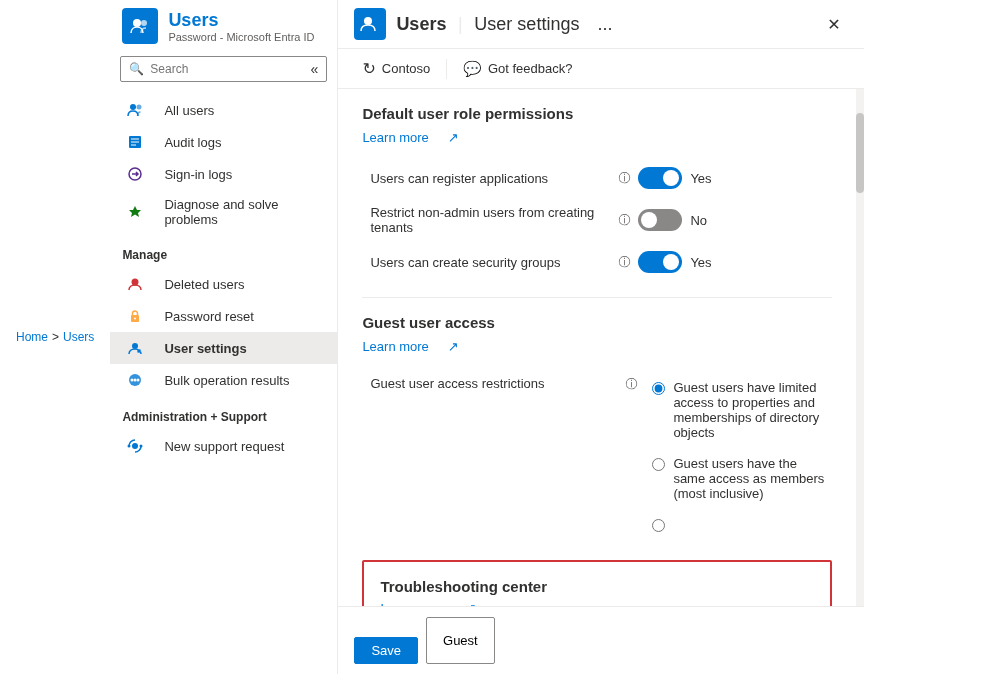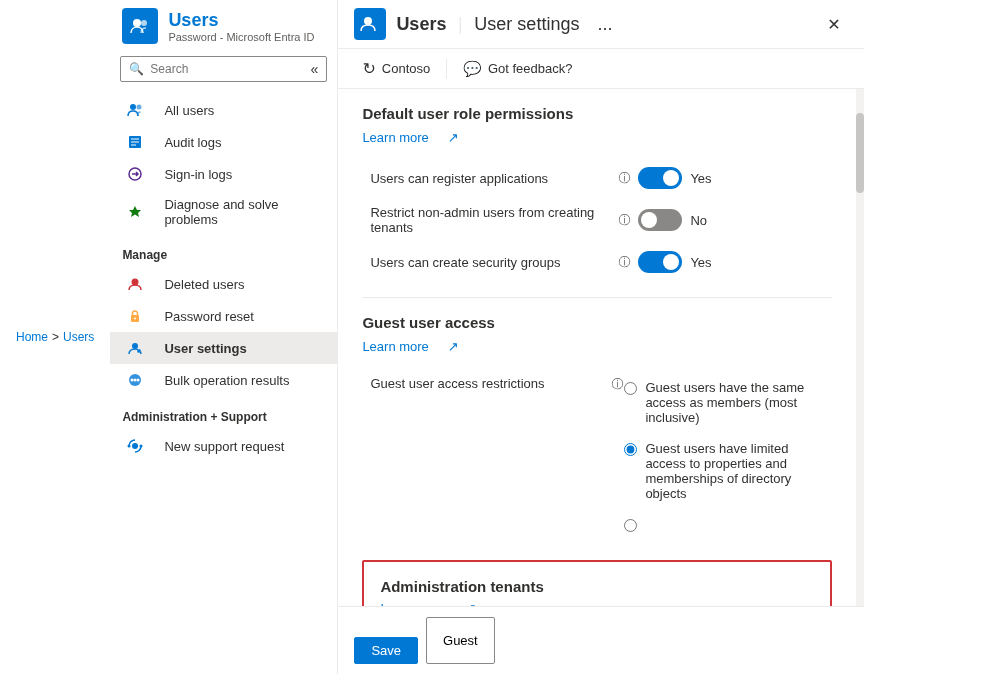--- a/index.html
+++ b/index.html
@@ -311,41 +311,41 @@
           </div>
 
           <hr class="section-divider">
 
           <div>
             <div class="section-title">Guest user access</div>
             <a class="learn-more">
               <span>Learn more</span>
               <span>↗</span>
             </a>
-            <div class="setting-row" style="align-items: flex-start; gap:1px;">
+            <div class="setting-row" style="align-items: flex-start; gap:15px;">
               <div class="setting-label">Guest user access restrictions</div>
               <span class="setting-info">ⓘ</span>
               <div style="display:flex; flex-direction:column; gap:8px;">
+                <div class="radio-option">
+                  <input type="radio" name="guestAccess" id="radio2" checked="" style="">
+                  <label for="radio2" class="radio-label">Guest users have limited access to properties and memberships of directory objects</label>
+                </div>
                 <div class="radio-option">
                   <input type="radio" name="guestAccess" id="radio1" style="">
                   <label for="radio1" class="radio-label">Guest users have the same access as members (most inclusive)</label>
                 </div>
                 <div class="radio-option">
-                  <input type="radio" name="guestAccess" id="radio2" checked="" style="">
-                  <label for="radio2" class="radio-label">Guest users have limited access to properties and memberships of directory objects</label>
-                </div>
-                <div class="radio-option">
                   <input type="radio" name="guestAccess" id="radio3" style="">
                 </div>
               </div>
             </div>
           </div>
 
           <div class="admin-center-box">
-            <div class="section-title">Administration tenants</div>
+            <div class="section-title">Troubleshooting center</div>
             <a class="learn-more">
               <span>Learn more</span>
               <span>↗</span>
             </a>
             <div class="setting-row">
               <div class="setting-label" style="flex: 0 0 200px;">Restrict access to Microsoft Entra admin center</div>
               <span class="setting-info">ⓘ</span>
               <div class="setting-control">
                 <label class="toggle">
                   <input type="checkbox" style="">

